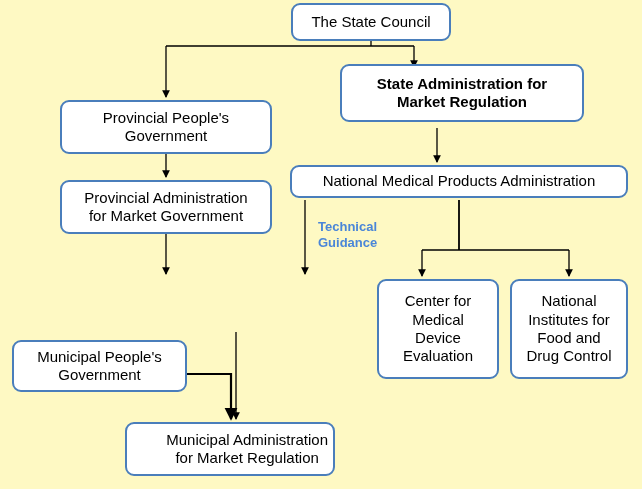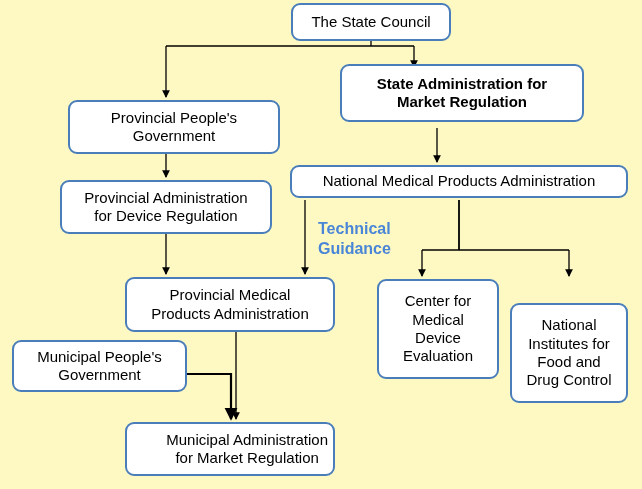--- a/index.html
+++ b/index.html
@@ -43,21 +43,21 @@
     font-weight: bold;
   }
   .node-label {
     white-space: pre-line;
     display: block;
   }
   .edge-label {
     position: absolute;
     color: #4a86d8;
     font-weight: bold;
-    font-size: 16px;
+    font-size: 13px;
     line-height: 1.25;
     white-space: pre-line;
     text-align: left;
     z-index: 3;
   }
 </style>
 </head>
 <body>
 
 <div id="canvas">
@@ -111,47 +111,43 @@
 
   <div class="node" style="left:291px; top:3px; width:160px; height:38px;">
     <span class="node-label">The State Council</span>
   </div>
 
   <div class="node bold" style="left:292px; top:64px; width:244px; height:58px;margin-left:48px;">
     <span class="node-label">State Administration for
 Market Regulation</span>
   </div>
 
-  <div class="node" style="left:68px; top:100px; width:212px; height:54px;">
+  <div class="node" style="left:60px; top:100px; width:212px; height:54px;">
     <span class="node-label">Provincial People's
 Government</span>
   </div>
 
   <div class="node" style="left:60px; top:180px; width:212px; height:54px;">
     <span class="node-label">Provincial Administration
-for Device Regulation</span>
+for Market Government</span>
   </div>
 
   <div class="node" style="left:290px; top:165px; width:338px; height:33px;">
     <span class="node-label">National Medical Products Administration</span>
   </div>
 
-  <div class="node" style="left:125px; top:277px; width:210px; height:55px;">
-    <span class="node-label">Provincial Medical
-Products Administration</span>
-  </div>
 
   <div class="node" style="left:361px; top:279px; width:122px; height:100px;margin-left:16px;">
     <span class="node-label">Center for
 Medical
 Device
 Evaluation</span>
   </div>
 
-  <div class="node" style="left:510px; top:279px; width:118px; height:100px;margin-top:24px;">
+  <div class="node" style="left:510px; top:279px; width:118px; height:100px;">
     <span class="node-label">National
 Institutes for
 Food and
 Drug Control</span>
   </div>
 
   <div class="node" style="left:12px; top:340px; width:175px; height:52px;">
     <span class="node-label">Municipal People's
 Government</span>
   </div>

